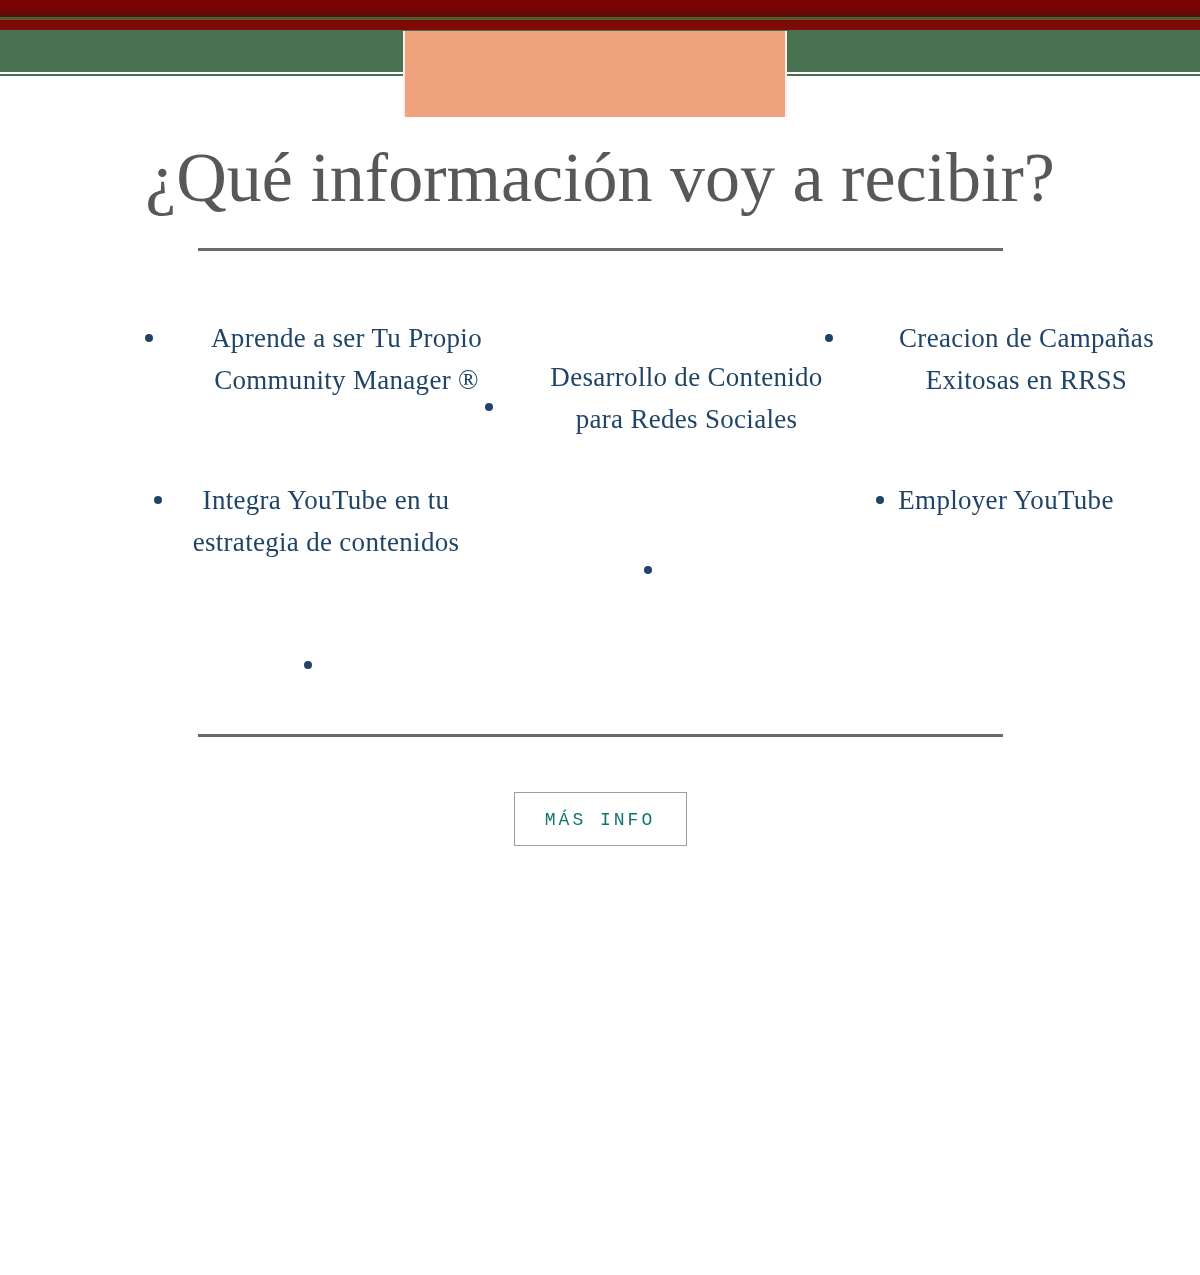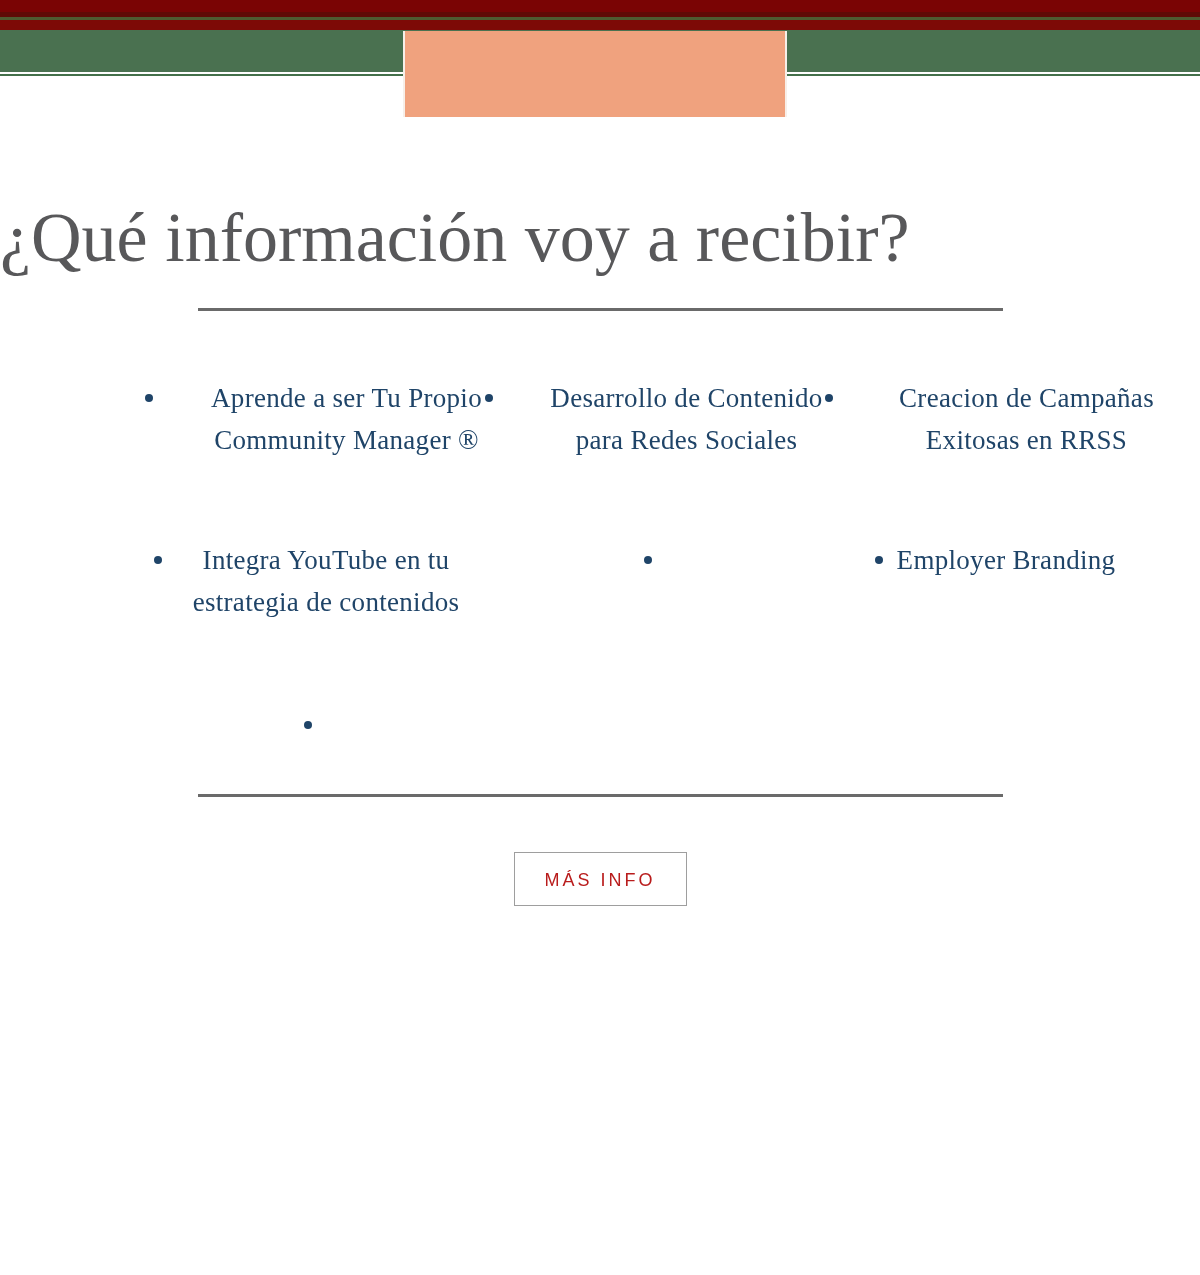--- a/index.html
+++ b/index.html
@@ -27,21 +27,22 @@
     width: 384px; height: 86px;
     background: #f0a27e;
     border-left: 2px solid #f7efe9;
     border-right: 2px solid #f7efe9;
     box-sizing: border-box;
     z-index: 5;
   }
 
   
   .heading {
-    margin: 120px 0 0 0;
+    margin: 60px 0 0 0;
+    text-align: center;
     font-size: 70px;
     font-weight: 400;
     line-height: 1.2;
     color: #58585a;
     letter-spacing: 0px;
   }
   .divider {
     width: 805px;
     height: 3px;
     background: #6a6a6a;
@@ -72,35 +73,35 @@
   }
   .bullet-text {
     max-width: 300px;
     text-align: center;
     font-size: 27px;
     line-height: 42px;
     letter-spacing: 0.3px;
     color: #1f4468;
   }
   .r1 { grid-row: 1; gap: 41px; } .r2 { grid-row: 2; } .r3 { grid-row: 3; }
-  .c1 { grid-column: 1; } .c2 { grid-column: 2; } .c3 { grid-column: 3; }
+  .c1 { grid-column: 1; } .c2 { grid-column: 2; align-items: center; } .c3 { grid-column: 3; }
 
   
   .cta-wrap { text-align: center; margin-top: 55px; }
   .cta-button {
     display: inline-block;
     box-sizing: border-box;
     width: 173px; height: 54px;
     line-height: 52px;
     border: 1px solid #9e9e9e;
     background: #ffffff;
-    font-family: Liberation Sans, sans-serif;
+    font-family: Liberation Mono, monospace;
     font-size: 18px;
     letter-spacing: 3px;
-    color: #b91c1c;
+    color: #0f766e;
     text-align: center;
     cursor: pointer;
   }
 </style>
 </head>
 <body>
 
 <div class="banner">
   <div class="bar bar1"></div>
   <div class="bar bar2"></div>
@@ -136,21 +137,21 @@
     <span class="dot"></span>
     <div class="bullet-text">Creacion de Campañas Exitosas en RRSS</div>
   </div>
 
   <div class="bullet-item r2 c2">
     <span class="dot"></span>
   </div>
 
   <div class="bullet-item r2 c3">
     <span class="dot"></span>
-    <div class="bullet-text">Employer Branding</div>
+    <div class="bullet-text">Employer YouTube</div>
   </div>
 
   <div class="bullet-item r3 c1">
     <span class="dot"></span>
   </div>
 
 
 </div>
 
 <div class="divider divider2"></div>

